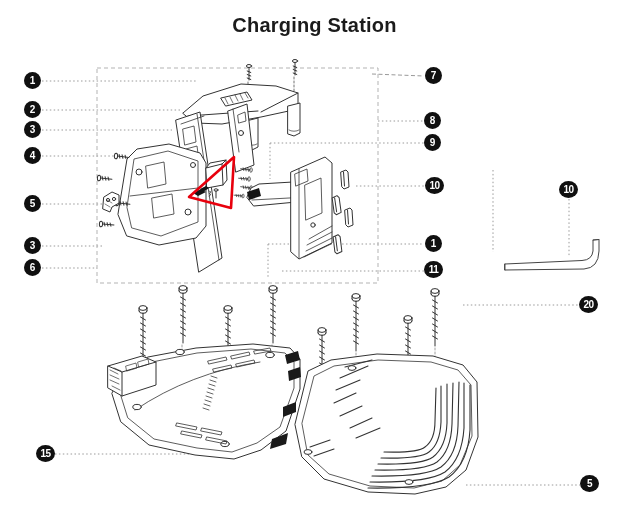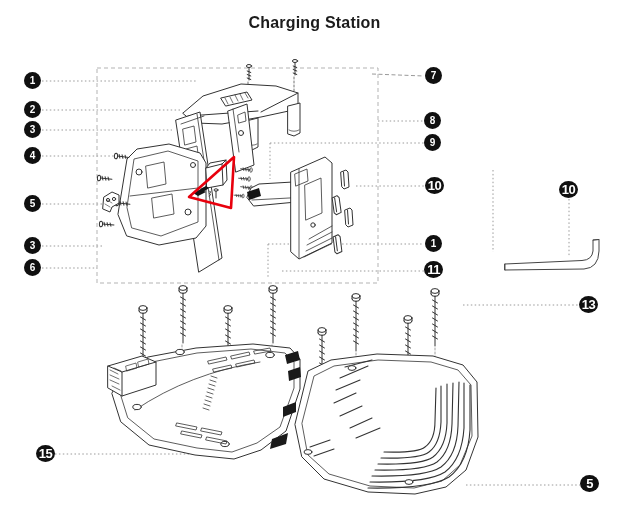--- a/index.html
+++ b/index.html
@@ -1,24 +1,24 @@
 <!DOCTYPE html>
 <html><head>
 <meta charset="utf-8">
 <style>
   html,body{margin:0;padding:0;background:#fff;}
   .stage{position:relative;width:629px;height:514px;background:#ffffff;overflow:hidden;
          font-family:"Liberation Sans",sans-serif;}
   .title{position:absolute;top:14px;left:0;width:100%;text-align:center;
-         font-size:16px;font-weight:700;color:#1b1b1b;letter-spacing:.2px;}
+         font-size:20px;font-weight:700;color:#1b1b1b;letter-spacing:.2px;}
   .art{position:absolute;left:0;top:0;}
   .callout{position:absolute;width:17px;height:17px;border-radius:50%;
            background:#101010;color:#fff;display:flex;align-items:center;justify-content:center;
            font-size:10px;font-weight:700;line-height:1;}
-  .callout.w2{width:19px;border-radius:9.5px/8.5px;font-size:13px;letter-spacing:-0.6px;}
+  .callout.w2{width:19px;border-radius:9.5px/8.5px;font-size:10px;letter-spacing:-0.6px;}
 </style>
 </head>
 <body>
 
 <div class="stage">
 
   <div class="title">Charging Station</div>
 
   <svg class="art" width="629" height="514" viewBox="0 0 629 514">
     <defs>
@@ -216,17 +216,17 @@
   <div class="callout" style="left:24px;top:195px">5</div>
   <div class="callout" style="left:24px;top:237px">3</div>
   <div class="callout" style="left:24px;top:259px">6</div>
   <div class="callout" style="left:425px;top:67px">7</div>
   <div class="callout" style="left:424px;top:112px">8</div>
   <div class="callout" style="left:424px;top:134px">9</div>
   <div class="callout w2" style="left:425px;top:177px">10</div>
   <div class="callout" style="left:425px;top:235px">1</div>
   <div class="callout w2" style="left:424px;top:261px">11</div>
   <div class="callout w2" style="left:559px;top:181px">10</div>
-  <div class="callout w2" style="left:579px;top:296px">13</div>
+  <div class="callout w2" style="left:579px;top:296px">20</div>
   <div class="callout w2" style="left:36px;top:445px">15</div>
   <div class="callout w2" style="left:580px;top:475px">5</div>
 
 </div>
 
 </body></html>

